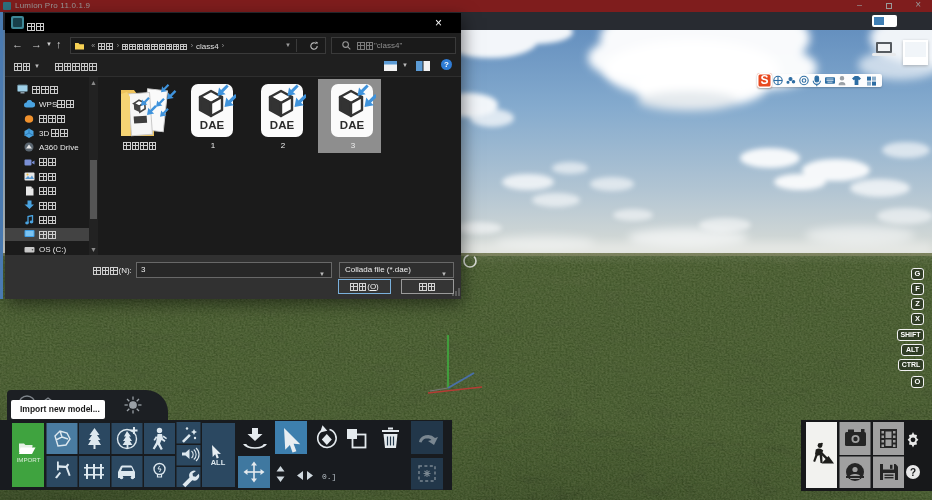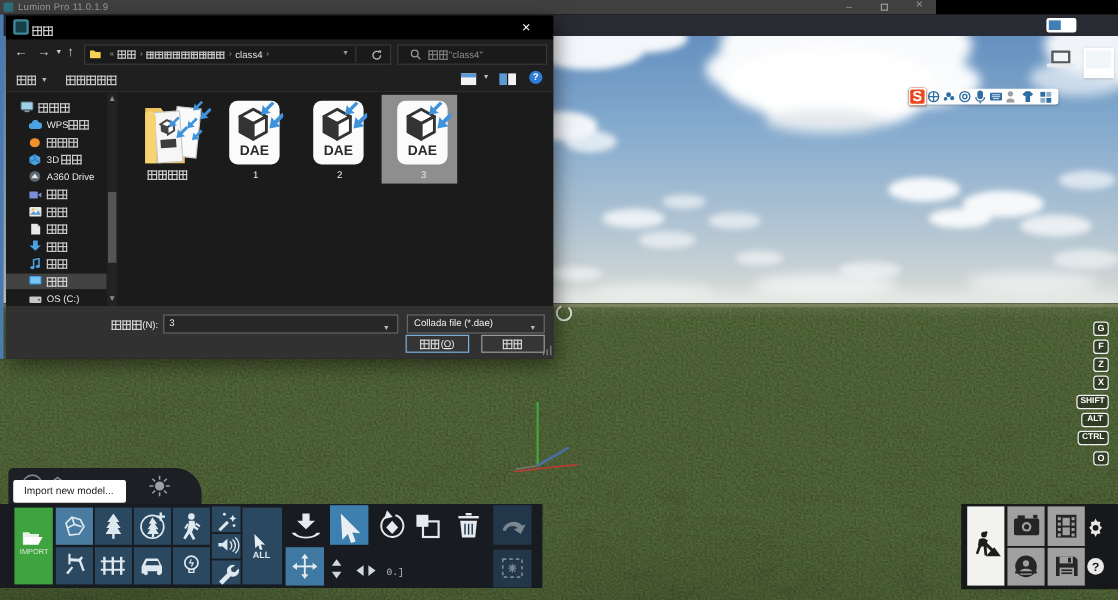--- a/index.html
+++ b/index.html
@@ -7,21 +7,21 @@
 
 .c{display:inline-block;width:var(--s,8px);height:var(--s,8px);margin-right:1px;vertical-align:middle;opacity:.85;
 background:
 linear-gradient(currentColor,currentColor) 50% 50%/100% 1px no-repeat,
 linear-gradient(currentColor,currentColor) 50% 50%/1px 100% no-repeat,
 linear-gradient(currentColor,currentColor) 0 0/100% 1px no-repeat,
 linear-gradient(currentColor,currentColor) 0 100%/100% 1px no-repeat,
 linear-gradient(currentColor,currentColor) 0 0/1px 100% no-repeat,
 linear-gradient(currentColor,currentColor) 100% 0/1px 100% no-repeat}
 
-#whitebar{left:0;top:0;width:780px;height:12px;background:#404040}
+#whitebar{left:0;top:0;width:932px;height:12px;background:#7f1d1d}
 #whitebar .ttl{position:absolute;left:15px;top:1px;font-size:8px;color:#9a9a9a;letter-spacing:.2px}
 #whitebar .ico{position:absolute;left:3px;top:2px;width:8px;height:8px;background:#2e6f7d;border-radius:1px}
 #whitebar .wc{position:absolute;top:0px;font-size:9px;color:#9a9a9a}
 #darkstrip{left:0;top:12px;width:932px;height:18px;background:#282b31}
 #dsicon{left:872px;top:15px;width:25px;height:12px;background:#fff;border-radius:2px}
 #dsicon i{position:absolute;left:2px;top:2px;width:10px;height:8px;background:#3f7fb5}
 
 #sky{left:0;top:30px;width:932px;height:223px}
 #ground{left:0;top:253px;width:932px;height:247px}
 
@@ -45,21 +45,21 @@
 #sscroll .ar{position:absolute;left:1px;color:#8a8a8a;font-size:7px;width:7px;text-align:center}
 #files{position:absolute;left:93px;top:64px;width:363px;height:178px;background:#1b1b1b}
 #fbot{position:absolute;left:0;top:242px;width:100%;height:44px;background:#313131}
 .sideitem{position:absolute;height:13px;color:#e8e8e8;font-size:8px;line-height:13px;white-space:nowrap;left:0;width:84px}
 .sideitem svg{vertical-align:-2px;margin-right:4px}
 .btn{position:absolute;background:#353535;color:#f0f0f0;font-size:8px;text-align:center;line-height:13px;height:15px;width:53px}
 .flabel{position:absolute;color:#efefef;font-size:8px;text-align:center;width:60px}
 
 #bl{left:0;top:420px;width:452px;height:70px;background:#181b1f}
 #bump{left:7px;top:390px;width:161px;height:32px;background:#1c1f23;border-radius:4px 22px 0 0}
-#tooltip{left:11px;top:400px;width:94px;height:19px;background:#fff;border-radius:2px;color:#1b1b1b;font-weight:normal;font-size:8.5px;line-height:19px;padding-left:9px}
+#tooltip{left:11px;top:400px;width:94px;height:19px;background:#fff;border-radius:2px;color:#1b1b1b;font-weight:bold;font-size:8.5px;line-height:19px;padding-left:9px}
 
 #br{left:801px;top:420px;width:131px;height:71px;background:#17181a}
 #sogou{left:758px;top:74px;width:124px;height:13px;background:#fdfdfd;border-radius:2px;box-shadow:0 1px 2px rgba(0,0,0,.2)}
 #sgs{position:absolute;left:-1px;top:-1px;width:15px;height:15px;background:#e8491f;border-radius:3px;color:#fff;font-weight:bold;font-size:12px;line-height:15px;text-align:center;box-shadow:inset 0 0 0 1.5px #fff,0 1px 2px rgba(0,0,0,.3)}
 </style></head><body>
 <div id="root">
   <svg width="0" height="0" style="position:absolute">
     <defs>
       <g id="bluearr">
         <path d="M11 2 L5.5 7.5 L8 9.5 L0 11 L1.5 3 L3.5 5.5 L9 0z" fill="#3f93dc"></path>

